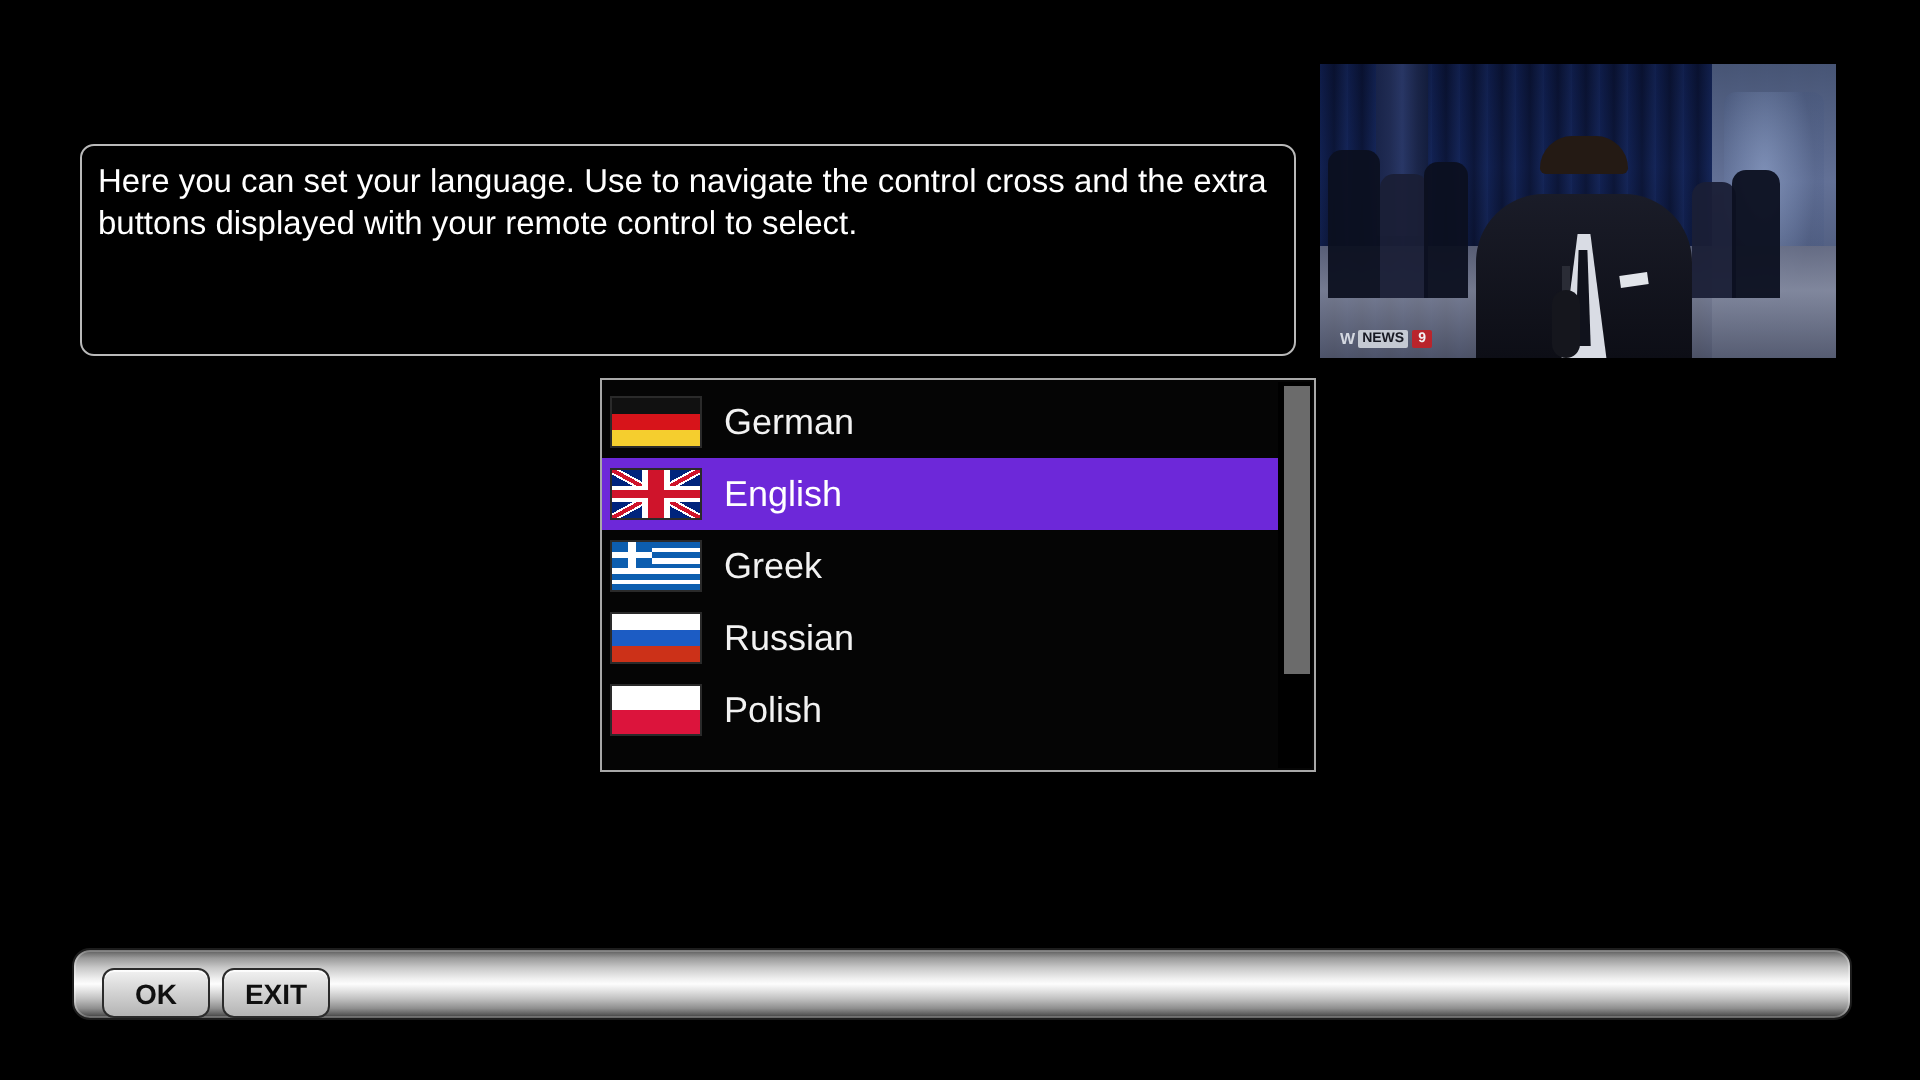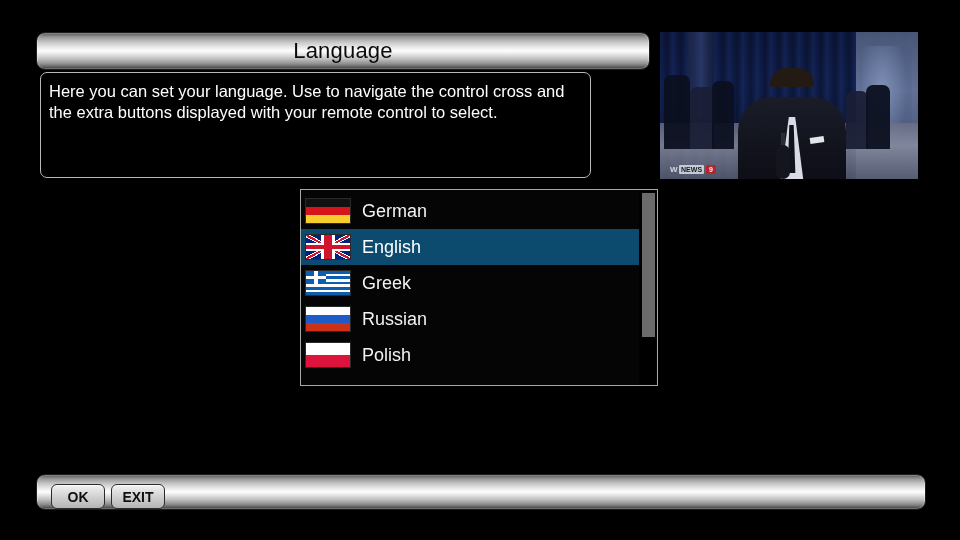--- a/index.html
+++ b/index.html
@@ -20,21 +20,21 @@
   
   #titlebar{position:absolute;left:36px;top:32px;width:612px;height:36px;}
   #title-text{
     position:absolute;inset:0;display:flex;align-items:center;justify-content:center;
     font-size:22px;color:#0b0b0b;letter-spacing:.2px;
     font-family:"Liberation Sans Narrow","Liberation Sans",sans-serif;
   }
 
   
   #helpbox{
-    position:absolute;left:40px;top:72px;width:551px;height:106px;
+    position:absolute;left:40px;top:72px;width:608px;height:106px;
     background:#000;border:1px solid #b9b9b9;border-radius:7px;box-sizing:border-box;
   }
   #help-text{
     position:absolute;left:8px;top:8px;right:8px;
     color:#fff;font-size:16.5px;line-height:1.28;
     font-family:"Liberation Sans Narrow","Liberation Sans",sans-serif;
   }
 
   
   #video{position:absolute;left:660px;top:32px;width:258px;height:147px;overflow:hidden;background:#05070f;}
@@ -72,21 +72,21 @@
   .lg-b{background:#cfd4dc;color:#12141c;font-size:7px;font-weight:bold;padding:1px 2px;border-radius:1px;}
   .lg-r{background:#c22026;color:#fff;font-size:7px;font-weight:bold;padding:1px 3px;border-radius:1px;}
 
   
   #listpanel{
     position:absolute;left:300px;top:189px;width:358px;height:197px;
     background:#050505;border:1px solid #a8a8a8;box-sizing:border-box;
   }
   #listrows{position:absolute;left:0;top:3px;right:18px;}
   .row{display:flex;align-items:center;height:36px;padding-left:4px;box-sizing:border-box;}
-  .row.sel{background:#0c4a6e;}
+  .row.sel{background:#6d28d9;}
   .row-label{
     color:#f2f2f2;font-size:18px;margin-left:11px;
     font-family:"Liberation Sans Narrow","Liberation Sans",sans-serif;
   }
   .row.sel .row-label{color:#fff;}
 
   
   .flag{width:46px;height:26px;position:relative;overflow:hidden;border:1px solid #2a2a2a;box-sizing:border-box;flex:0 0 auto;}
   .flag i{position:absolute;display:block;}
   
@@ -147,23 +147,20 @@
     color:#101010;font-size:14px;font-weight:bold;
     font-family:"Liberation Sans Narrow","Liberation Sans",sans-serif;
     box-shadow:inset 0 1px 0 rgba(255,255,255,.8);
   }
 </style>
 </head>
 <body>
 
 <div id="screen">
 
-  <div id="titlebar" class="metal">
-    <div id="title-text">Language</div>
-  </div>
 
   <div id="helpbox">
     <div id="help-text">Here you can set your language. Use to navigate the control cross and the extra buttons displayed with your remote control to select.</div>
   </div>
 
   <div id="video">
     <div class="v-layer" id="v-bg"></div>
     <div class="v-layer" id="v-curtain"></div>
     <div class="v-layer" id="v-wall"></div>
     <div class="v-layer" id="v-wall-art"></div>

